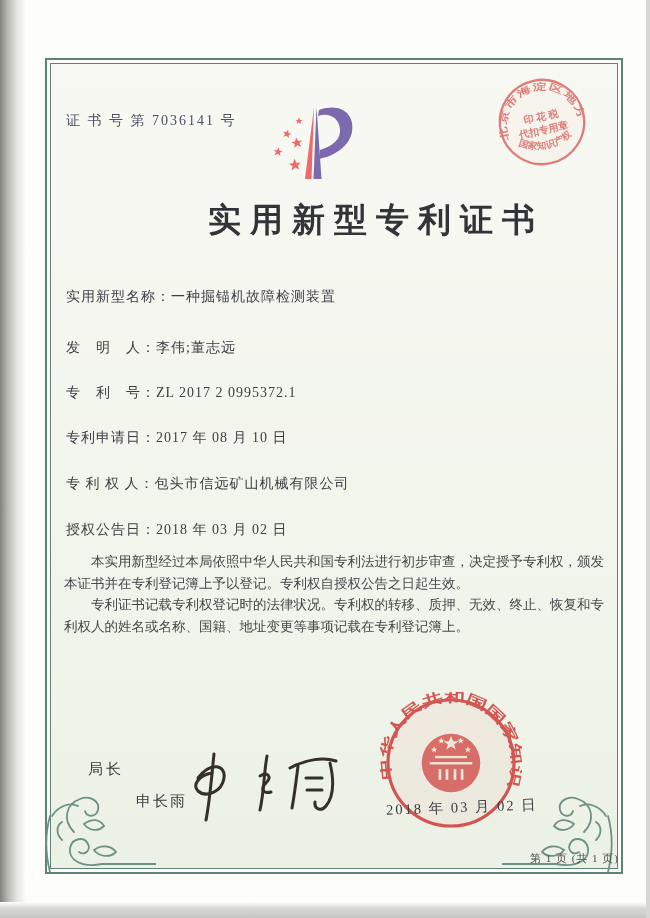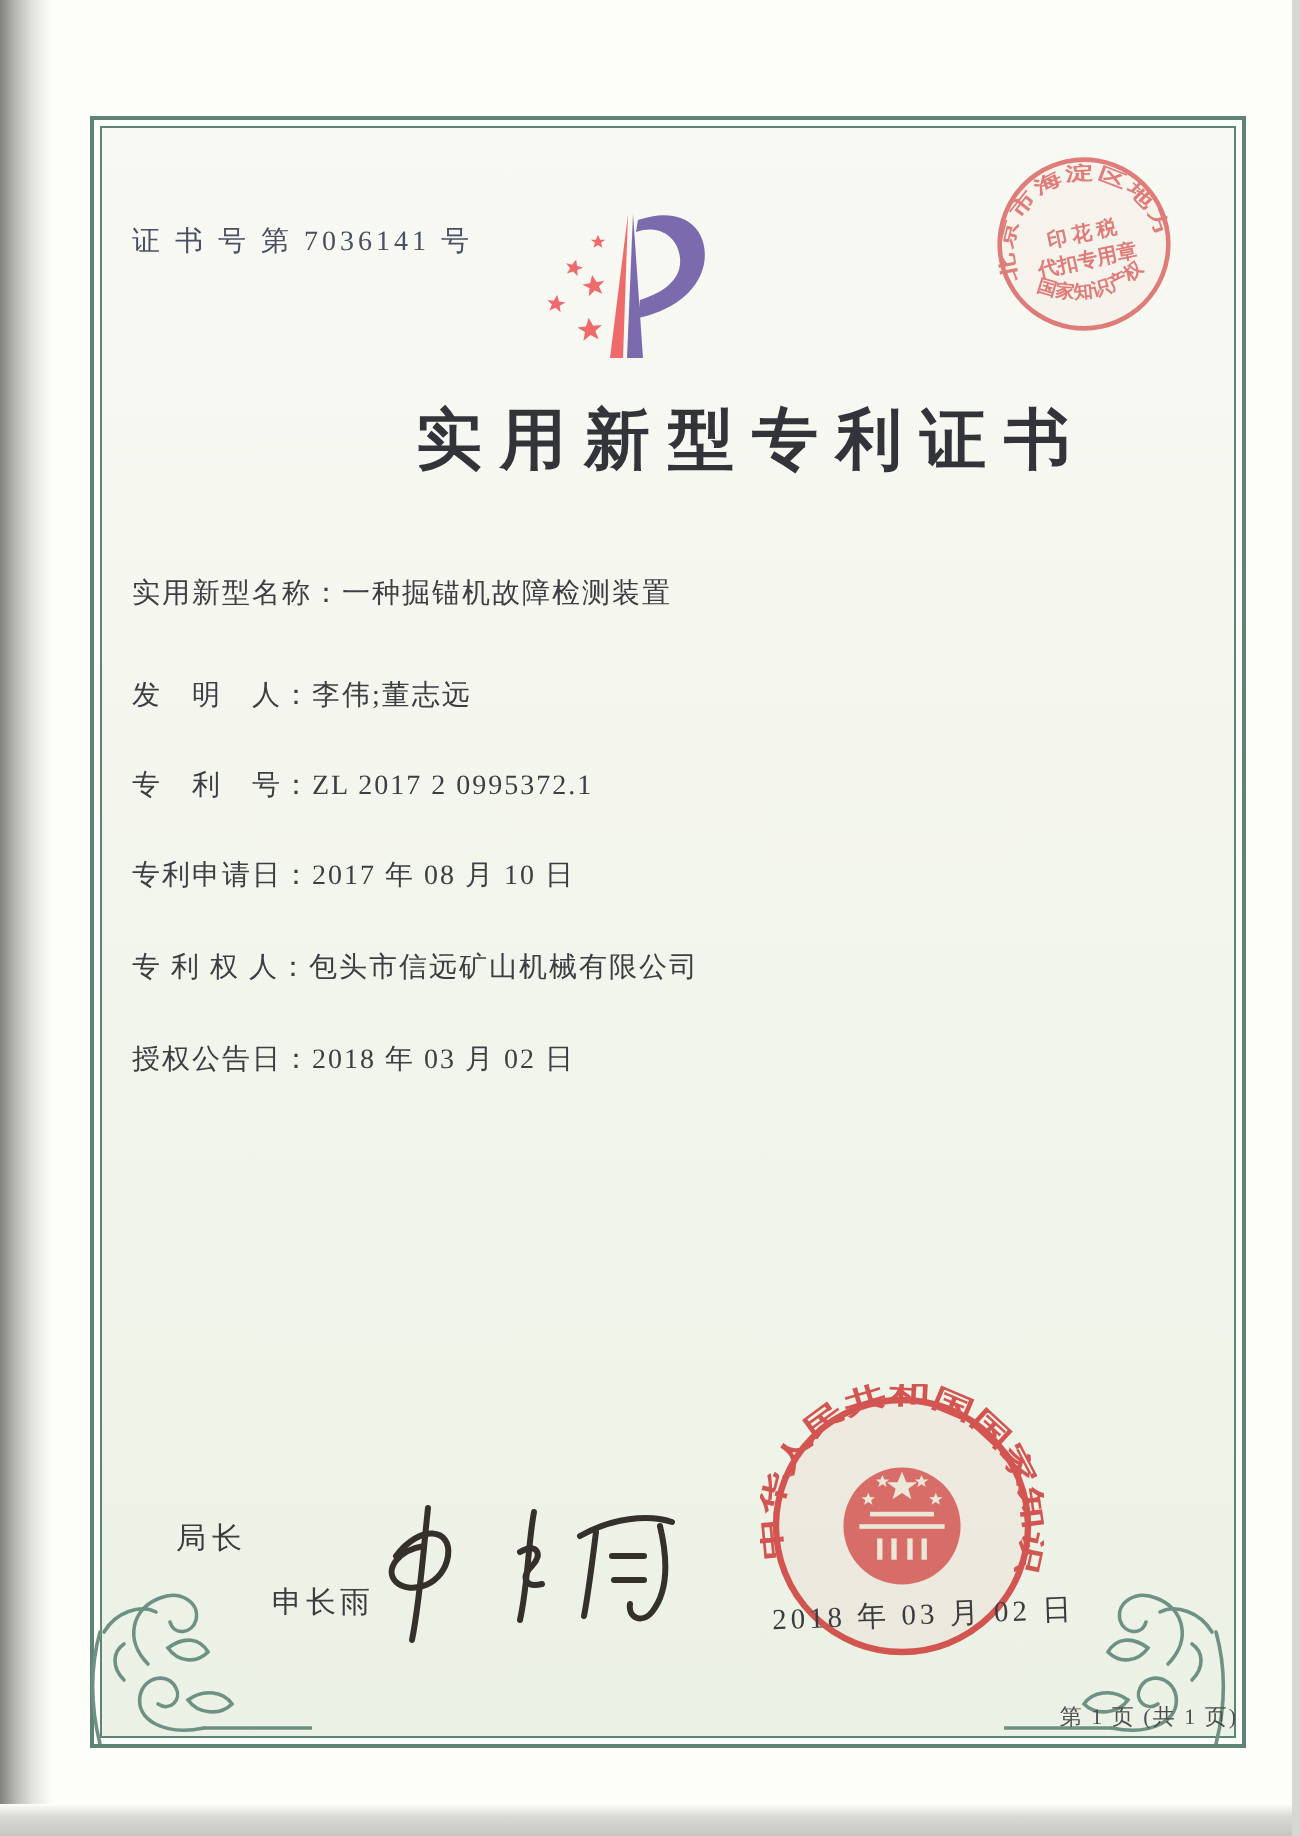--- a/index.html
+++ b/index.html
@@ -126,20 +126,22 @@
     </div>
     <div class="field-row">
       <span class="field-label">专 利 权 人：</span><span class="field-value">包头市信远矿山机械有限公司</span>
     </div>
     <div class="field-row">
       <span class="field-label">授权公告日：</span><span class="field-value">2018 年 03 月 02 日</span>
     </div>
   </div>
 
   <div class="body-text">
+    <p>本实用新型经过本局依照中华人民共和国专利法进行初步审查，决定授予专利权，颁发本证书并在专利登记簿上予以登记。专利权自授权公告之日起生效。</p>
+    <p>专利证书记载专利权登记时的法律状况。专利权的转移、质押、无效、终止、恢复和专利权人的姓名或名称、国籍、地址变更等事项记载在专利登记簿上。</p>
   </div>
 
   <div class="signer">
     <div>局长</div>
     <div class="signer-name">申长雨</div>
   </div>
 
   <svg class="signature" viewBox="0 0 170 80">
     <g fill="none" stroke="#35302b" stroke-width="3" stroke-linecap="round" stroke-linejoin="round">
       <path d="M26,30 C38,14 54,16 52,30 C50,44 34,50 26,43 C20,37 27,27 40,25"></path>

